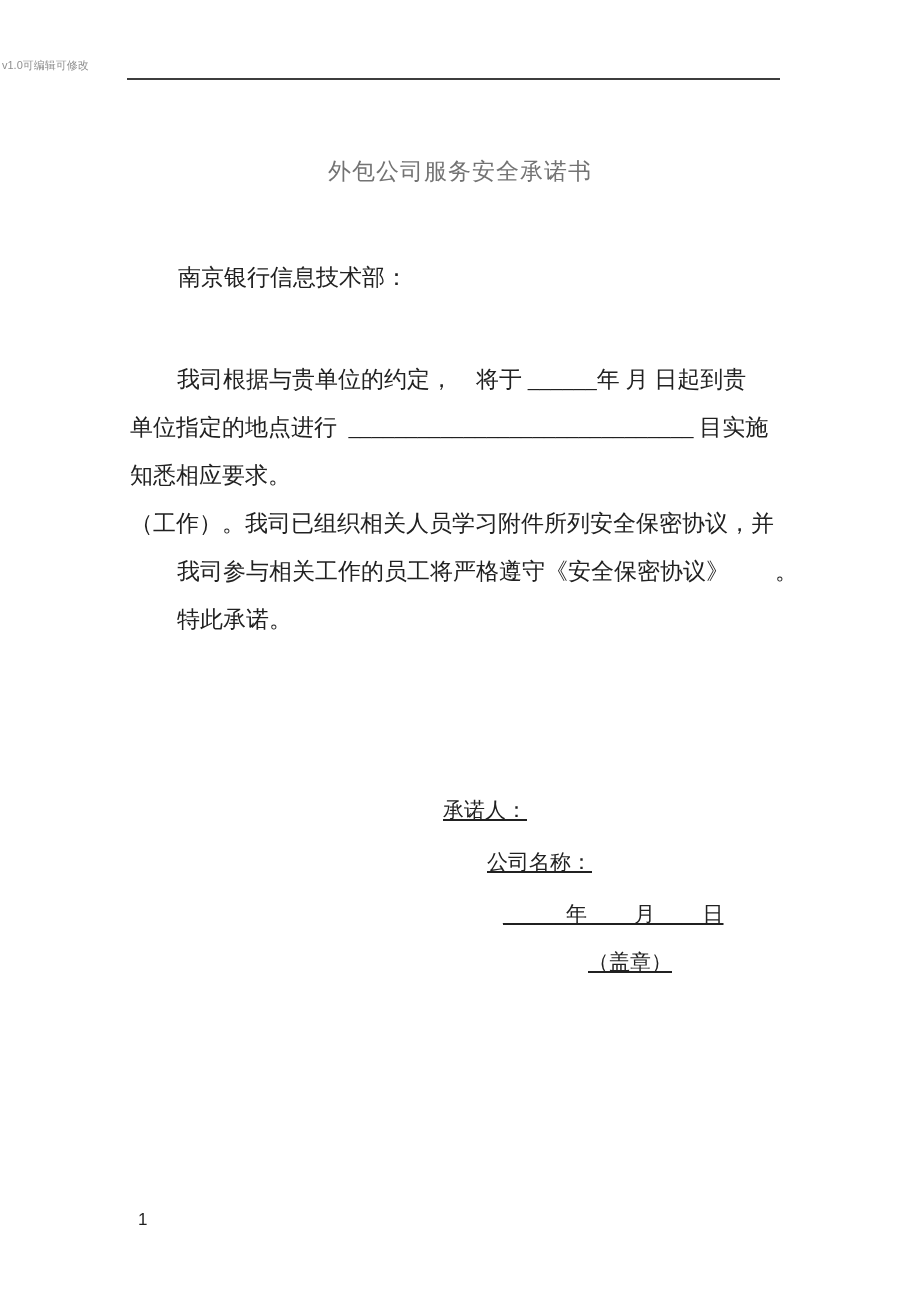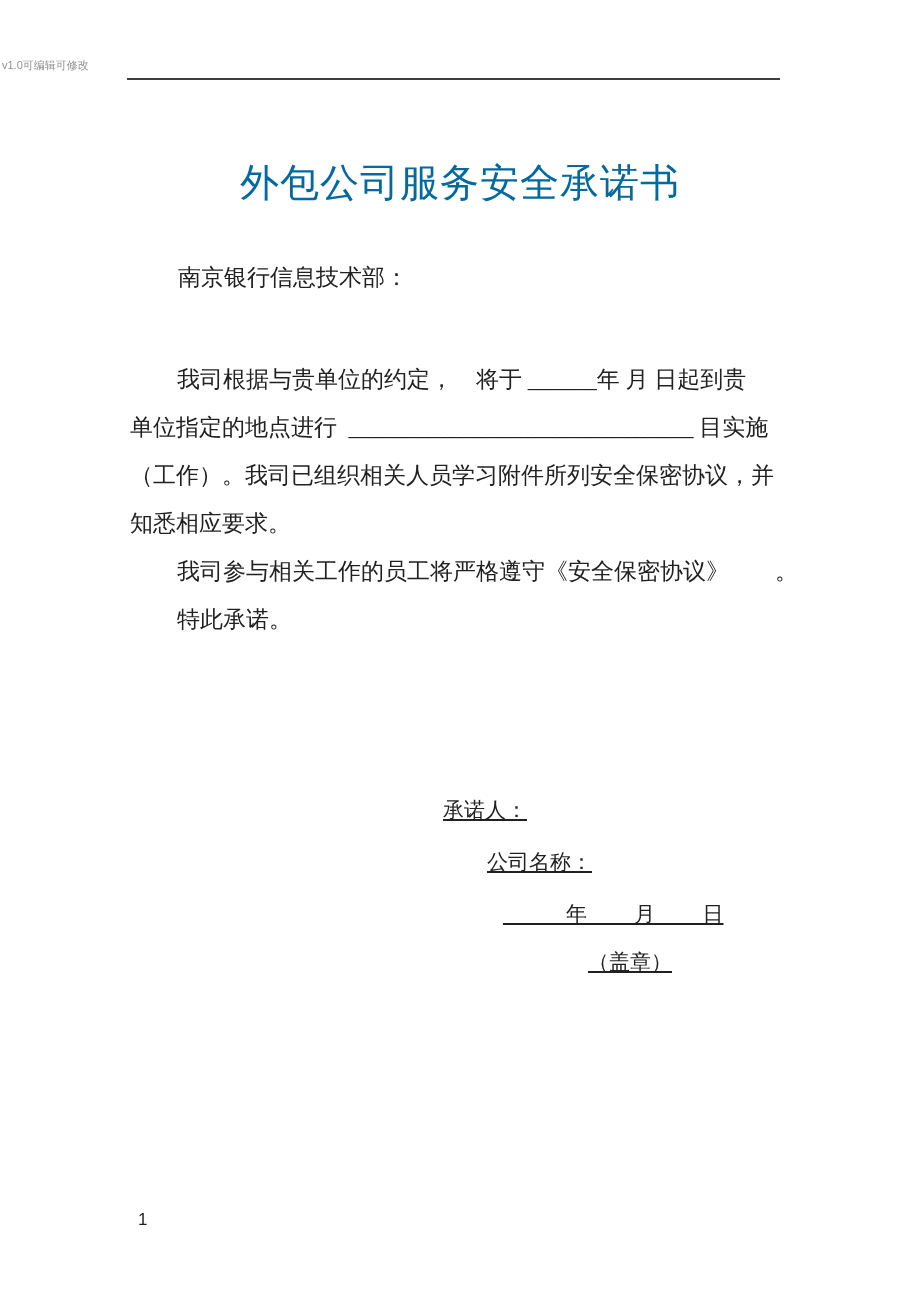--- a/index.html
+++ b/index.html
@@ -32,23 +32,23 @@
     width: 653px;
     height: 2px;
     background: #3d3d3d;
   }
   .doc-title {
     position: absolute;
     left: 0;
     top: 156px;
     width: 920px;
     text-align: center;
-    font-size: 39px;
+    font-size: 23px;
     letter-spacing: 1px;
-    color: #0369a1;
+    color: #737373;
     white-space: pre;
   }
   .salutation {
     position: absolute;
     left: 137px;
     top: 262px;
     font-size: 23px;
     white-space: pre;
     margin-left: 41px;
   }
@@ -95,22 +95,22 @@
 
   <div class="header-rule"></div>
 
   <div class="doc-title">外包公司服务安全承诺书</div>
 
   <div class="salutation">南京银行信息技术部：</div>
 
   <div class="body-block">
     <div class="body-line indent">我司根据与贵单位的约定，　将于 ______年 月 日起到贵</div>
     <div class="body-line">单位指定的地点进行  ______________________________ 目实施</div>
+    <div class="body-line">知悉相应要求。</div>
     <div class="body-line">（工作）。我司已组织相关人员学习附件所列安全保密协议，并</div>
-    <div class="body-line">知悉相应要求。</div>
     <div class="body-line indent">我司参与相关工作的员工将严格遵守《安全保密协议》　　。</div>
     <div class="body-line indent">特此承诺。</div>
   </div>
 
   <div class="sig-line sig-promisor">承诺人：</div>
 
   <div class="sig-line sig-company">公司名称：</div>
 
   <div class="sig-line sig-date">______年 ____月 ____日</div>
 

